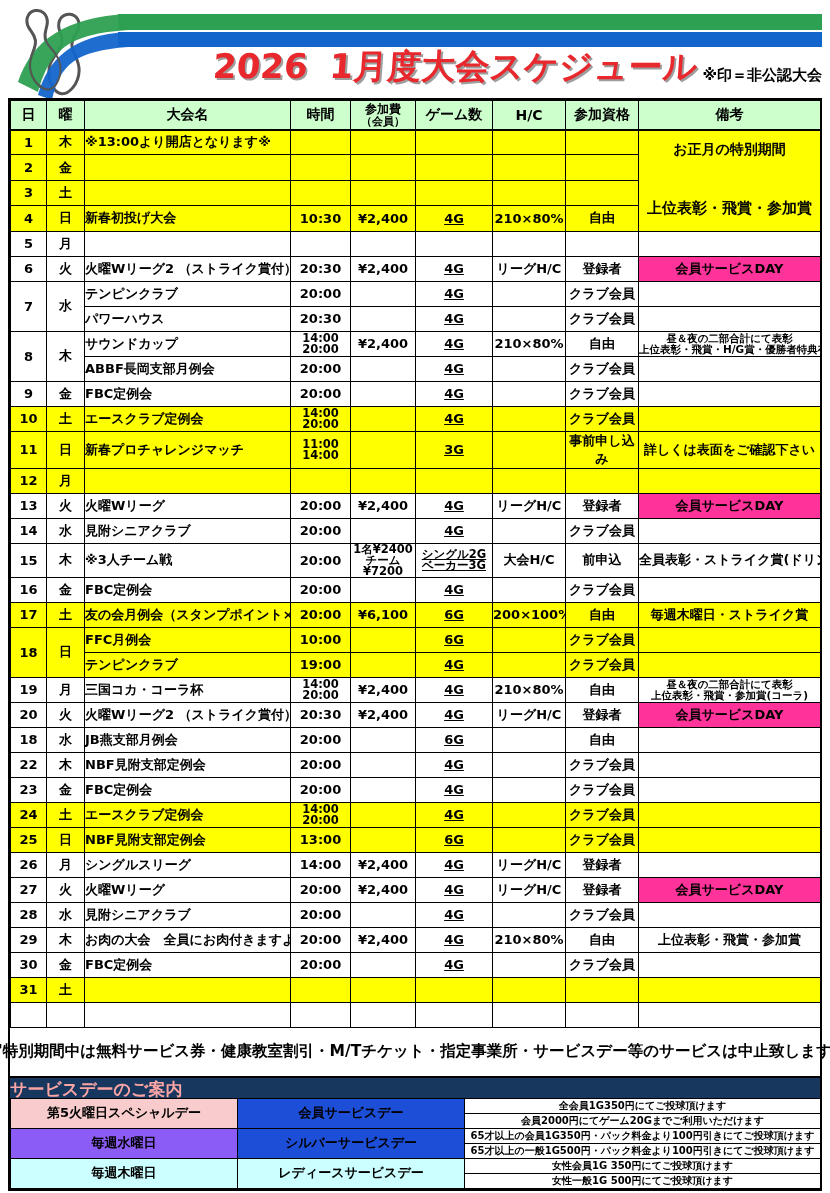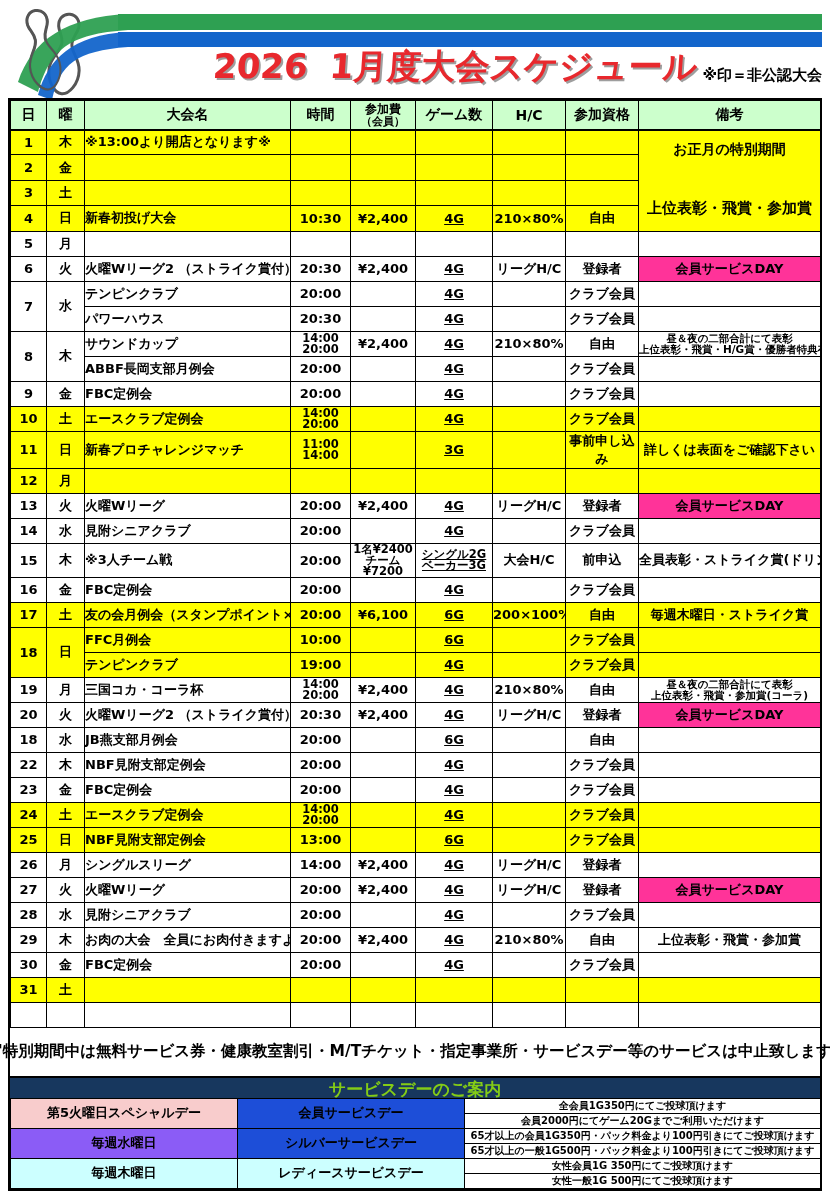--- a/index.html
+++ b/index.html
@@ -50,21 +50,21 @@
   .note-small{font-size:11px;white-space:nowrap;}
   .note-lines2 div{font-size:10.5px;line-height:11px;white-space:nowrap;}
   .mergecell{vertical-align:middle;}
   .mergecell .wrap{display:flex;flex-direction:column;justify-content:space-around;height:100px;padding:0 0 2px 0;gap:19px;}
   .mergecell .l1{font-size:14px;text-align:center;}
   .mergecell .l2{font-size:15px;text-align:center;}
 
   .notice{height:48px;display:flex;align-items:center;justify-content:center;
           font-size:15.5px;font-weight:bold;color:#000;white-space:nowrap;}
 
-  .service-title{border-top:2px solid #000;background:var(--navy);color:#84cc16;text-align:center;
+  .service-title{border-top:2px solid #000;background:var(--navy);color:#fca5a5;text-align:left;
           font-size:17px;font-weight:bold;height:22px;line-height:22px;}
   #service-table{width:810px;table-layout:fixed;}
   #service-table td{border:1px solid #000;padding:0;font-weight:bold;color:#000;text-align:center;overflow:hidden;margin-top:21px;}
   .slabel{font-size:13px;}
   .sdetail{font-size:10px;height:13px;white-space:nowrap;}
 </style>
 </head>
 <body>
 
 <div class="page">

